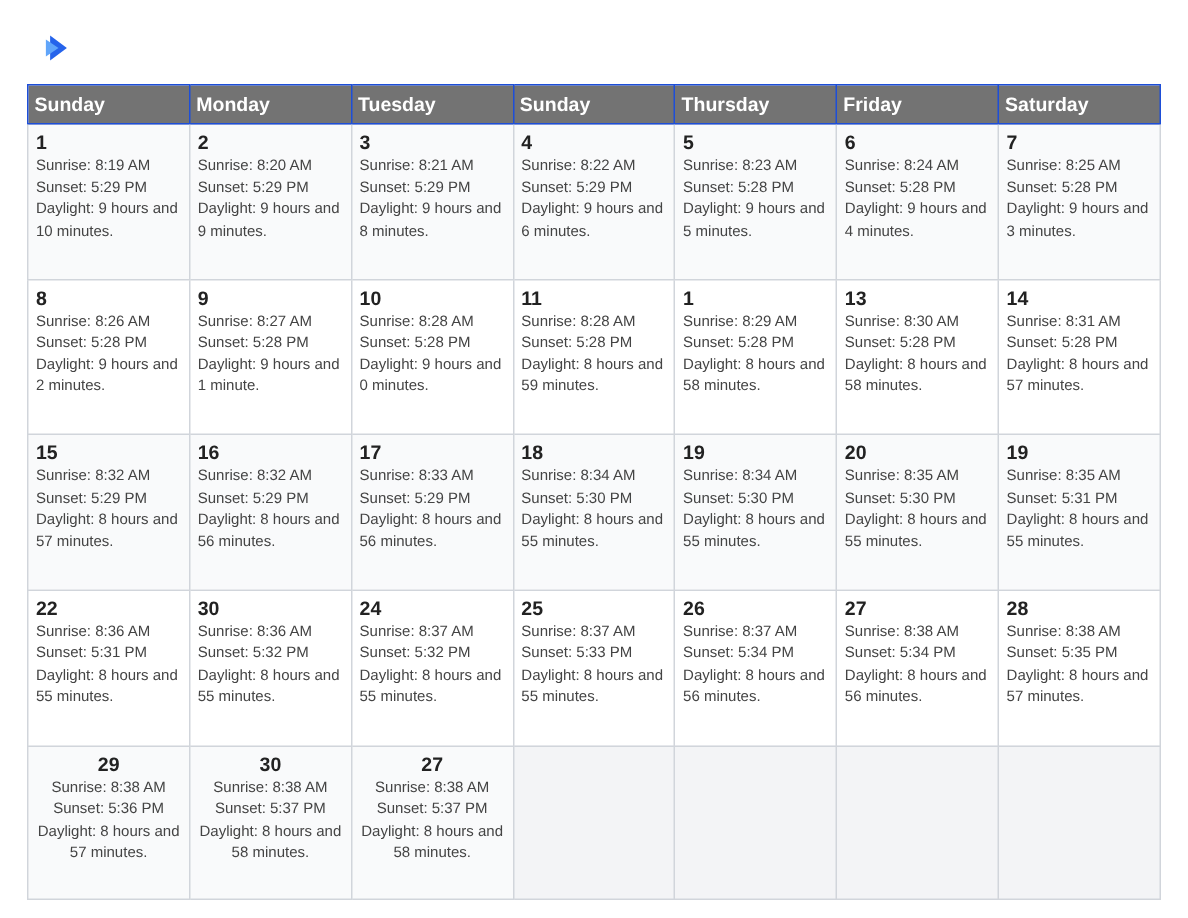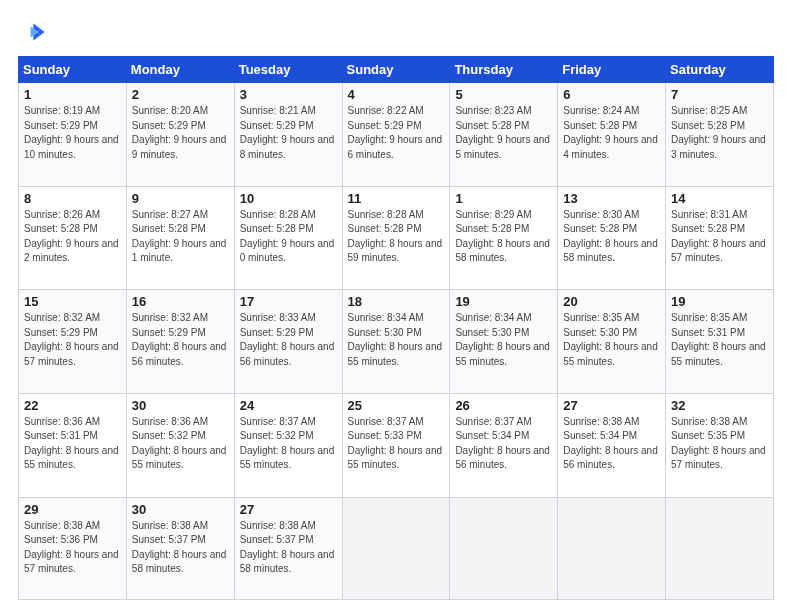--- a/index.html
+++ b/index.html
@@ -52,21 +52,21 @@
       font-size: 15px;
       color: #444;
     }
     .calendar {
       flex: 1;
       border-collapse: collapse;
       width: 100%;
       font-size: 10.5px;
     }
     .calendar th {
-      background: #1d4ed8;
+      background: #737373;
       color: #fff;
       padding: 5px 4px;
       text-align: left;
       font-size: 13px;
       font-weight: bold;
       border: 1px solid #1d4ed8;
     }
     .calendar td {
       vertical-align: top;
       padding: 4px 5px;
@@ -91,20 +91,21 @@
     .day-detail {
       color: #444;
       line-height: 1.45;
       font-size: 10px;
     }
     .empty-cell {
       background: #f3f4f6 !important;
     }
     .last-row td {
       height: 72px;
+      text-align: center;
     }
   </style>
 </head>
 <body>
 
 <div class="page">
   <div class="header">
     <div class="logo">
       <svg class="logo-icon" viewBox="0 0 40 40">
         <polygon points="22,8 38,20 22,32" fill="#2563eb"></polygon>
@@ -242,21 +243,21 @@
           </td>
           <td>
             <span class="day-num">26</span>
             <div class="day-detail">Sunrise: 8:37 AM<br>Sunset: 5:34 PM<br>Daylight: 8 hours and 56 minutes.</div>
           </td>
           <td>
             <span class="day-num">27</span>
             <div class="day-detail">Sunrise: 8:38 AM<br>Sunset: 5:34 PM<br>Daylight: 8 hours and 56 minutes.</div>
           </td>
           <td>
-            <span class="day-num">32</span>
+            <span class="day-num">28</span>
             <div class="day-detail">Sunrise: 8:38 AM<br>Sunset: 5:35 PM<br>Daylight: 8 hours and 57 minutes.</div>
           </td>
         </tr>
         <tr class="last-row">
           <td>
             <span class="day-num">29</span>
             <div class="day-detail">Sunrise: 8:38 AM<br>Sunset: 5:36 PM<br>Daylight: 8 hours and 57 minutes.</div>
           </td>
           <td>
             <span class="day-num">30</span>

